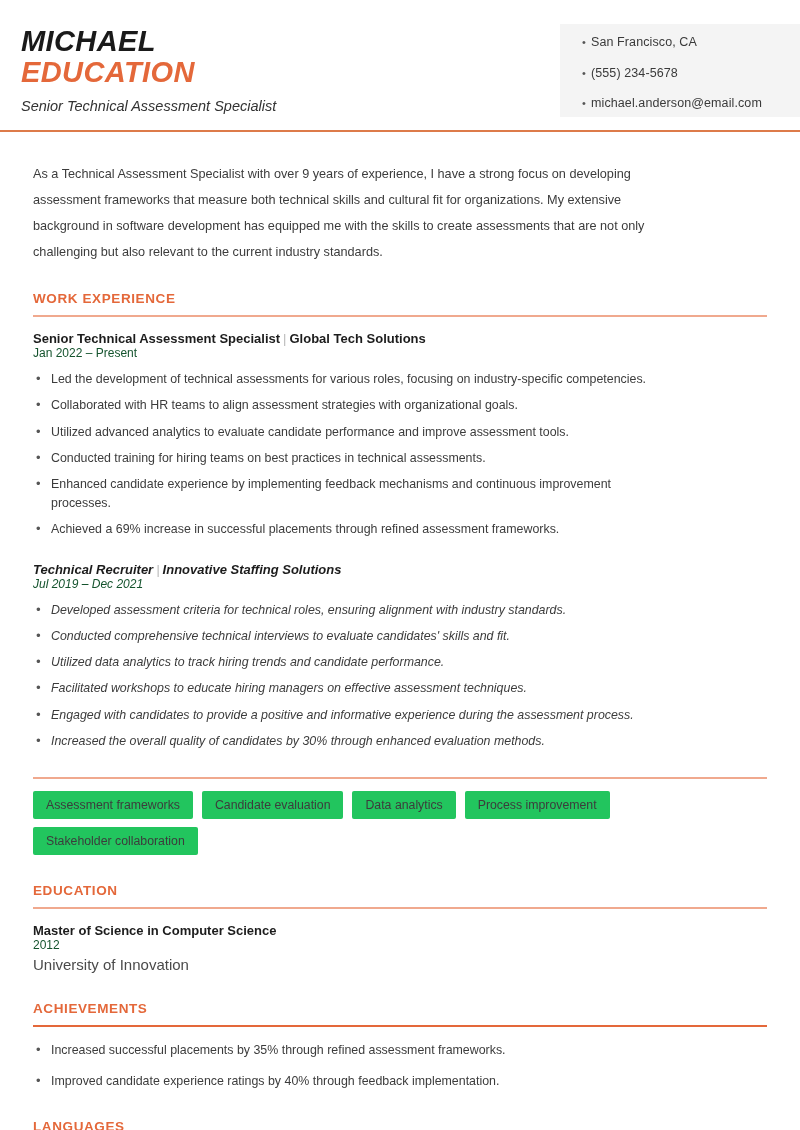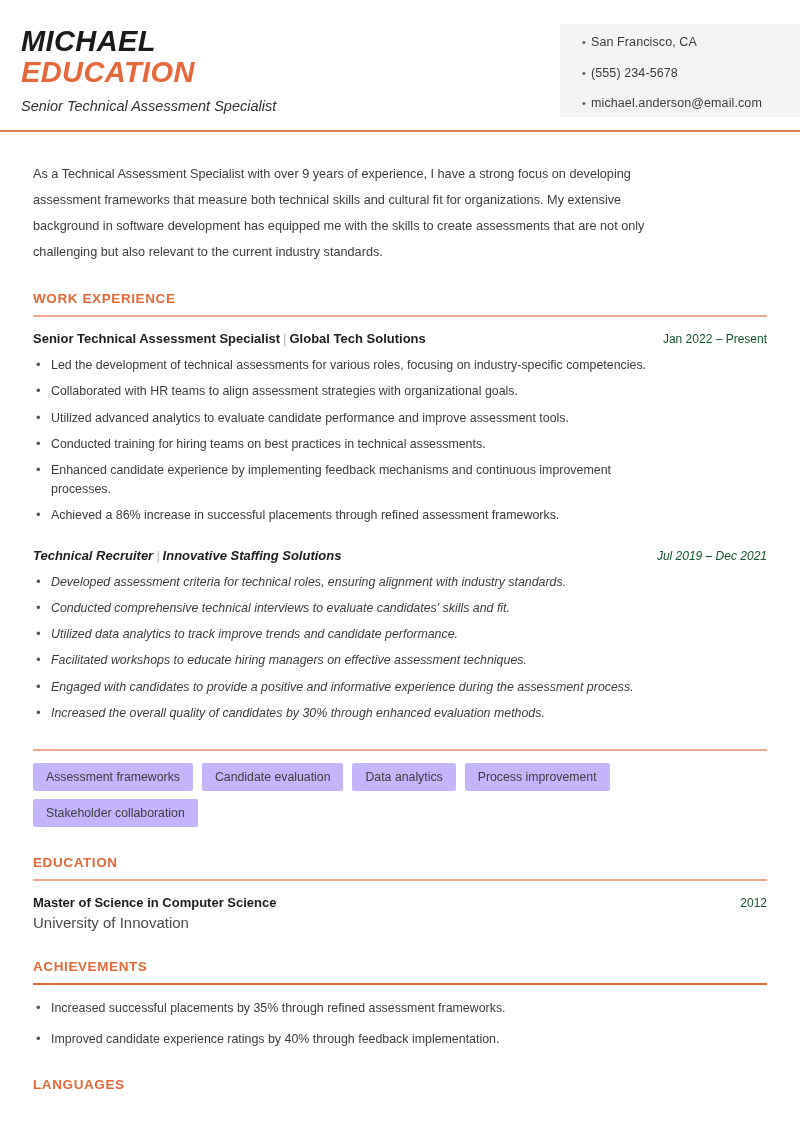--- a/index.html
+++ b/index.html
@@ -117,20 +117,21 @@
   }
   .section-rule.strong { background: #e4683a; }
 
   .entry { margin-top: 14px; }
   .entry:first-of-type { margin-top: 0; }
   .entry-head {
     display: flex;
     justify-content: space-between;
     align-items: baseline;
     width: 734px;
+    flex-direction: column;
   }
   .entry-title {
     font-size: 13px;
     font-weight: bold;
     color: #1c1c1c;
   }
   .entry-sep {
     color: #b8b8b8;
     font-weight: normal;
     padding: 0 3px;
@@ -170,21 +171,21 @@
   }
 
   .chips {
     display: flex;
     flex-wrap: wrap;
     gap: 8px 9px;
     width: 740px;
     margin-top: 2px;
   }
   .chip {
-    background: #c4b5fd;
+    background: #22c55e;
     border-radius: 2px;
     padding: 7px 13px;
     font-size: 12.3px;
     color: #3c3c3c;
     white-space: nowrap;
   }
 </style>
 </head>
 <body>
 
@@ -228,35 +229,35 @@
           <span>Senior Technical Assessment Specialist</span><span class="entry-sep">|</span><span>Global Tech Solutions</span>
         </div>
         <div class="entry-date">Jan 2022 – Present</div>
       </div>
       <ul class="bullets">
         <li>Led the development of technical assessments for various roles, focusing on industry-specific competencies.</li>
         <li>Collaborated with HR teams to align assessment strategies with organizational goals.</li>
         <li>Utilized advanced analytics to evaluate candidate performance and improve assessment tools.</li>
         <li>Conducted training for hiring teams on best practices in technical assessments.</li>
         <li>Enhanced candidate experience by implementing feedback mechanisms and continuous improvement processes.</li>
-        <li>Achieved a 86% increase in successful placements through refined assessment frameworks.</li>
+        <li>Achieved a 69% increase in successful placements through refined assessment frameworks.</li>
       </ul>
     </div>
 
     <div class="entry" style="margin-top:22px;font-style:italic;">
       <div class="entry-head">
         <div class="entry-title">
           <span>Technical Recruiter</span><span class="entry-sep">|</span><span>Innovative Staffing Solutions</span>
         </div>
         <div class="entry-date">Jul 2019 – Dec 2021</div>
       </div>
       <ul class="bullets">
         <li>Developed assessment criteria for technical roles, ensuring alignment with industry standards.</li>
         <li>Conducted comprehensive technical interviews to evaluate candidates' skills and fit.</li>
-        <li>Utilized data analytics to track improve trends and candidate performance.</li>
+        <li>Utilized data analytics to track hiring trends and candidate performance.</li>
         <li>Facilitated workshops to educate hiring managers on effective assessment techniques.</li>
         <li>Engaged with candidates to provide a positive and informative experience during the assessment process.</li>
         <li>Increased the overall quality of candidates by 30% through enhanced evaluation methods.</li>
       </ul>
     </div>
   </div>
 
   <div class="section">
     <div class="section-rule"></div>
     <div class="chips">

